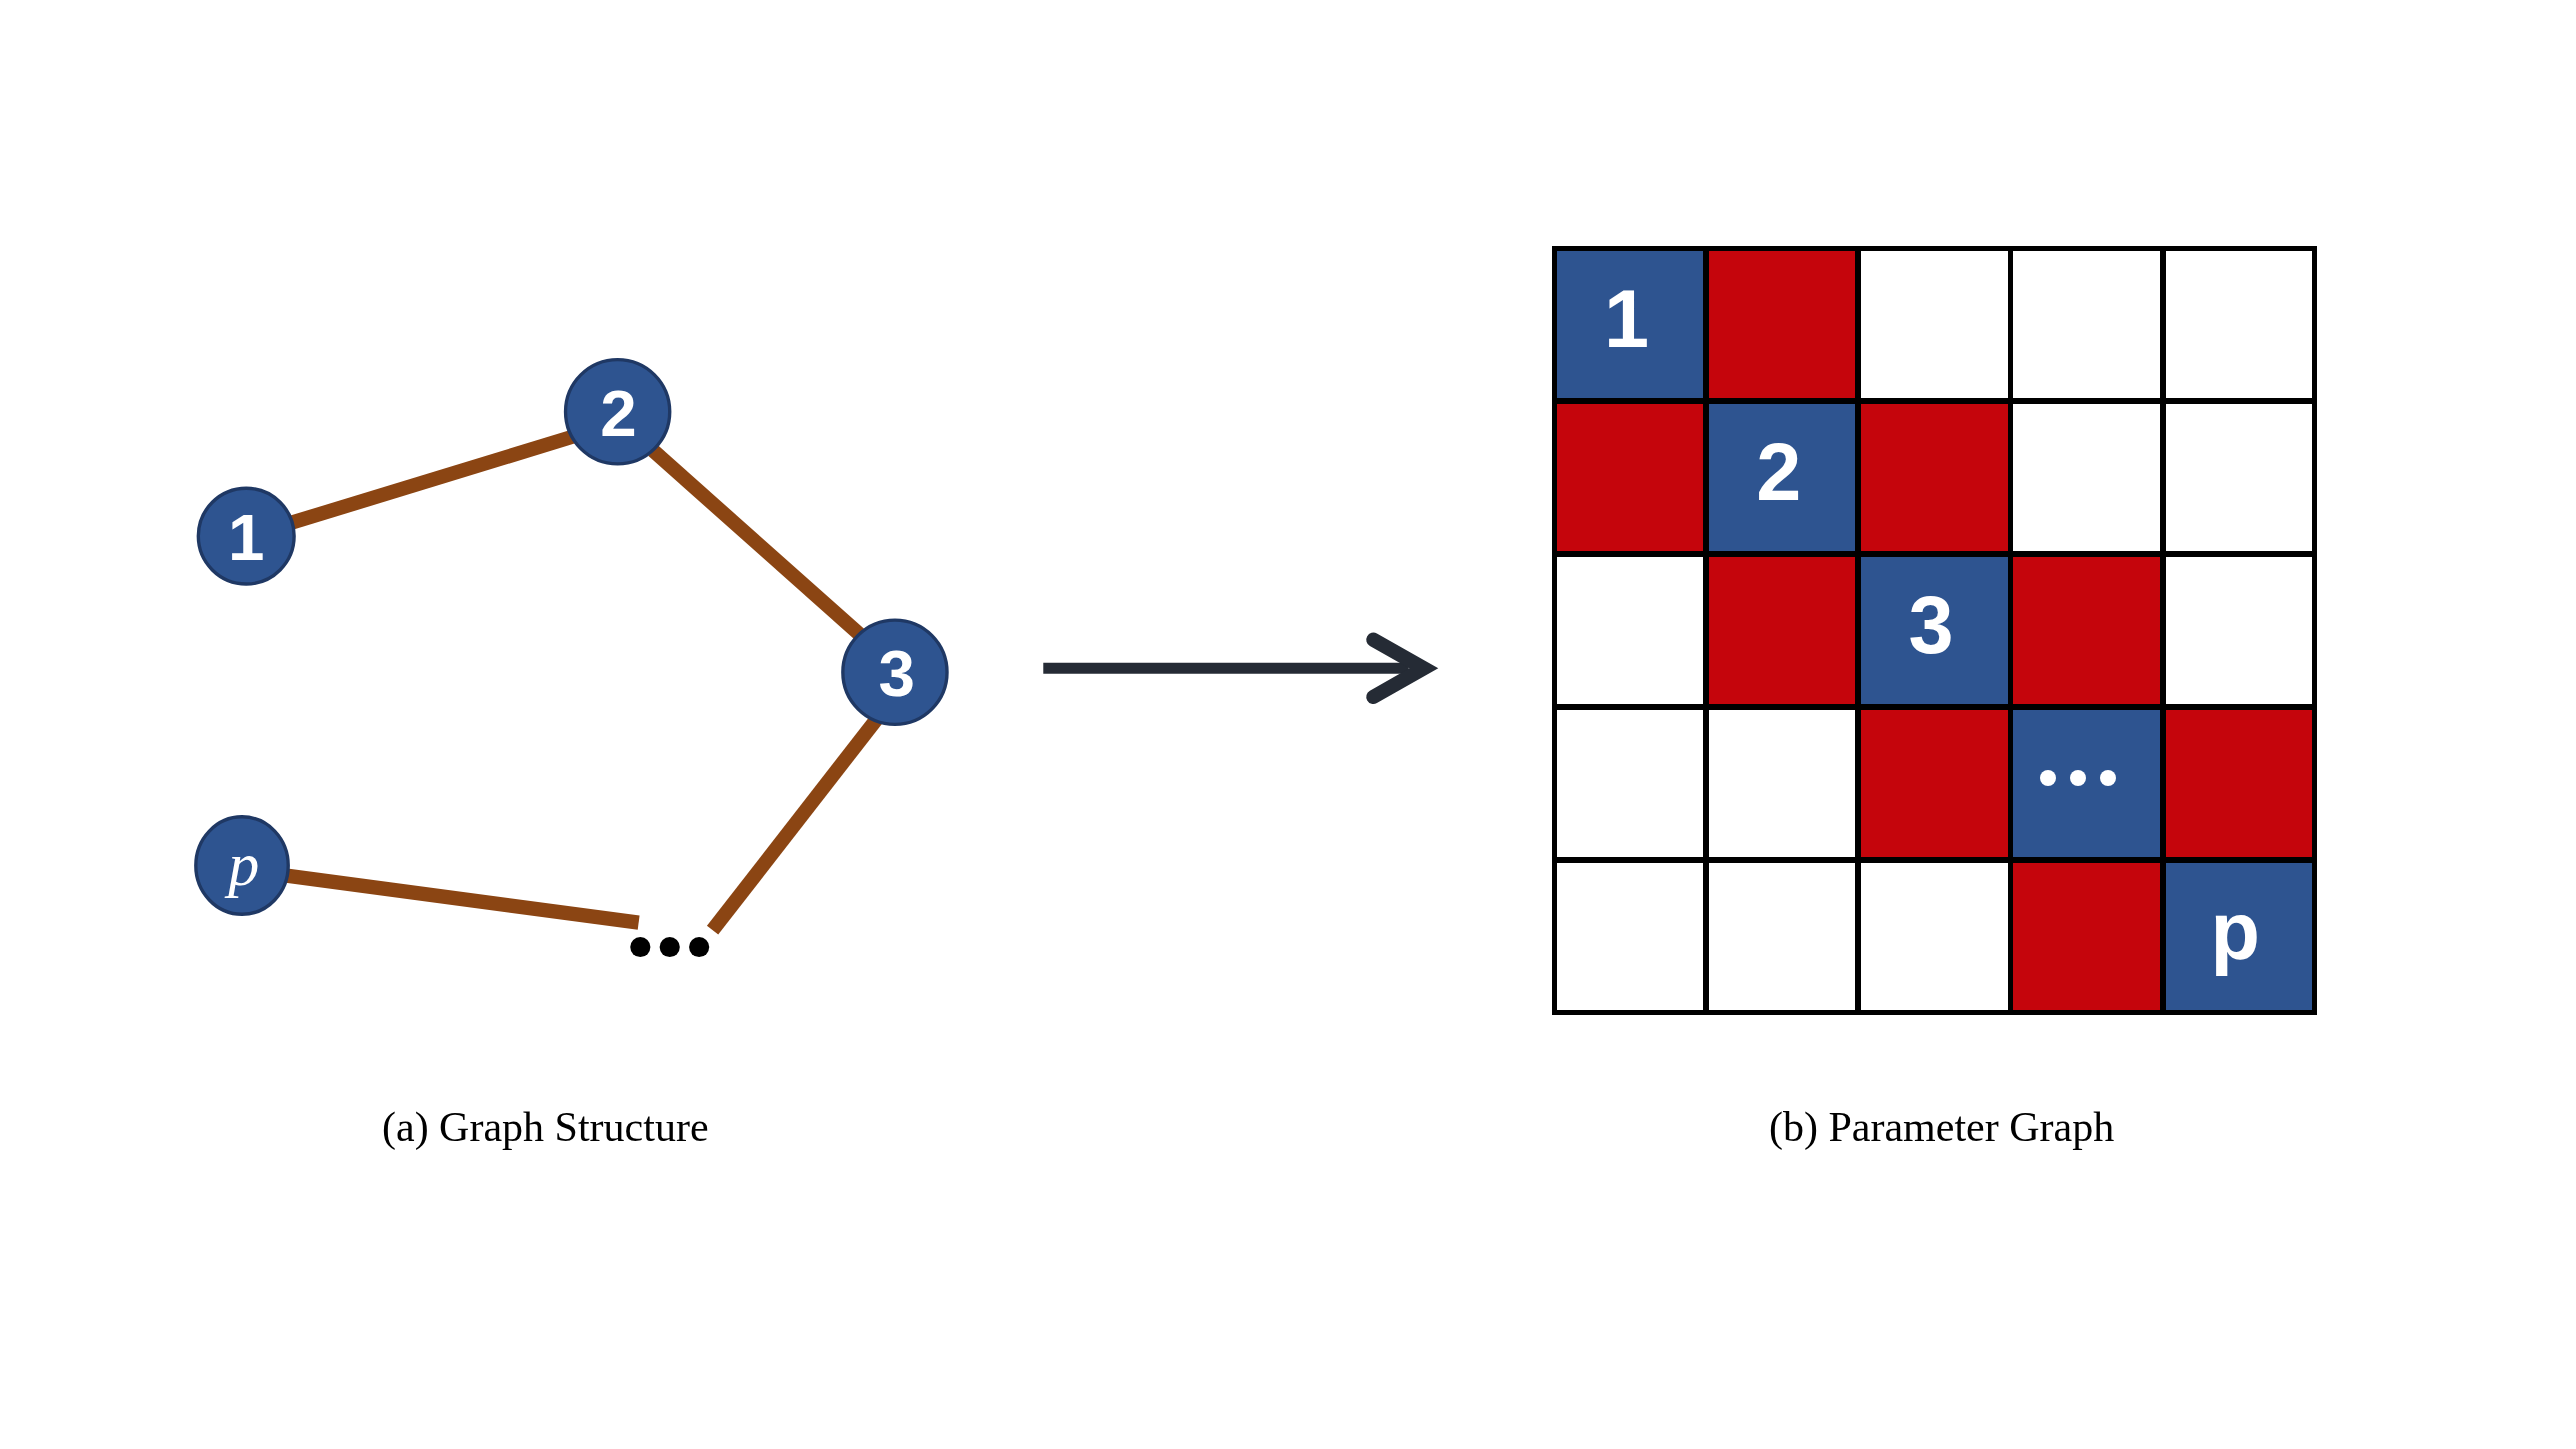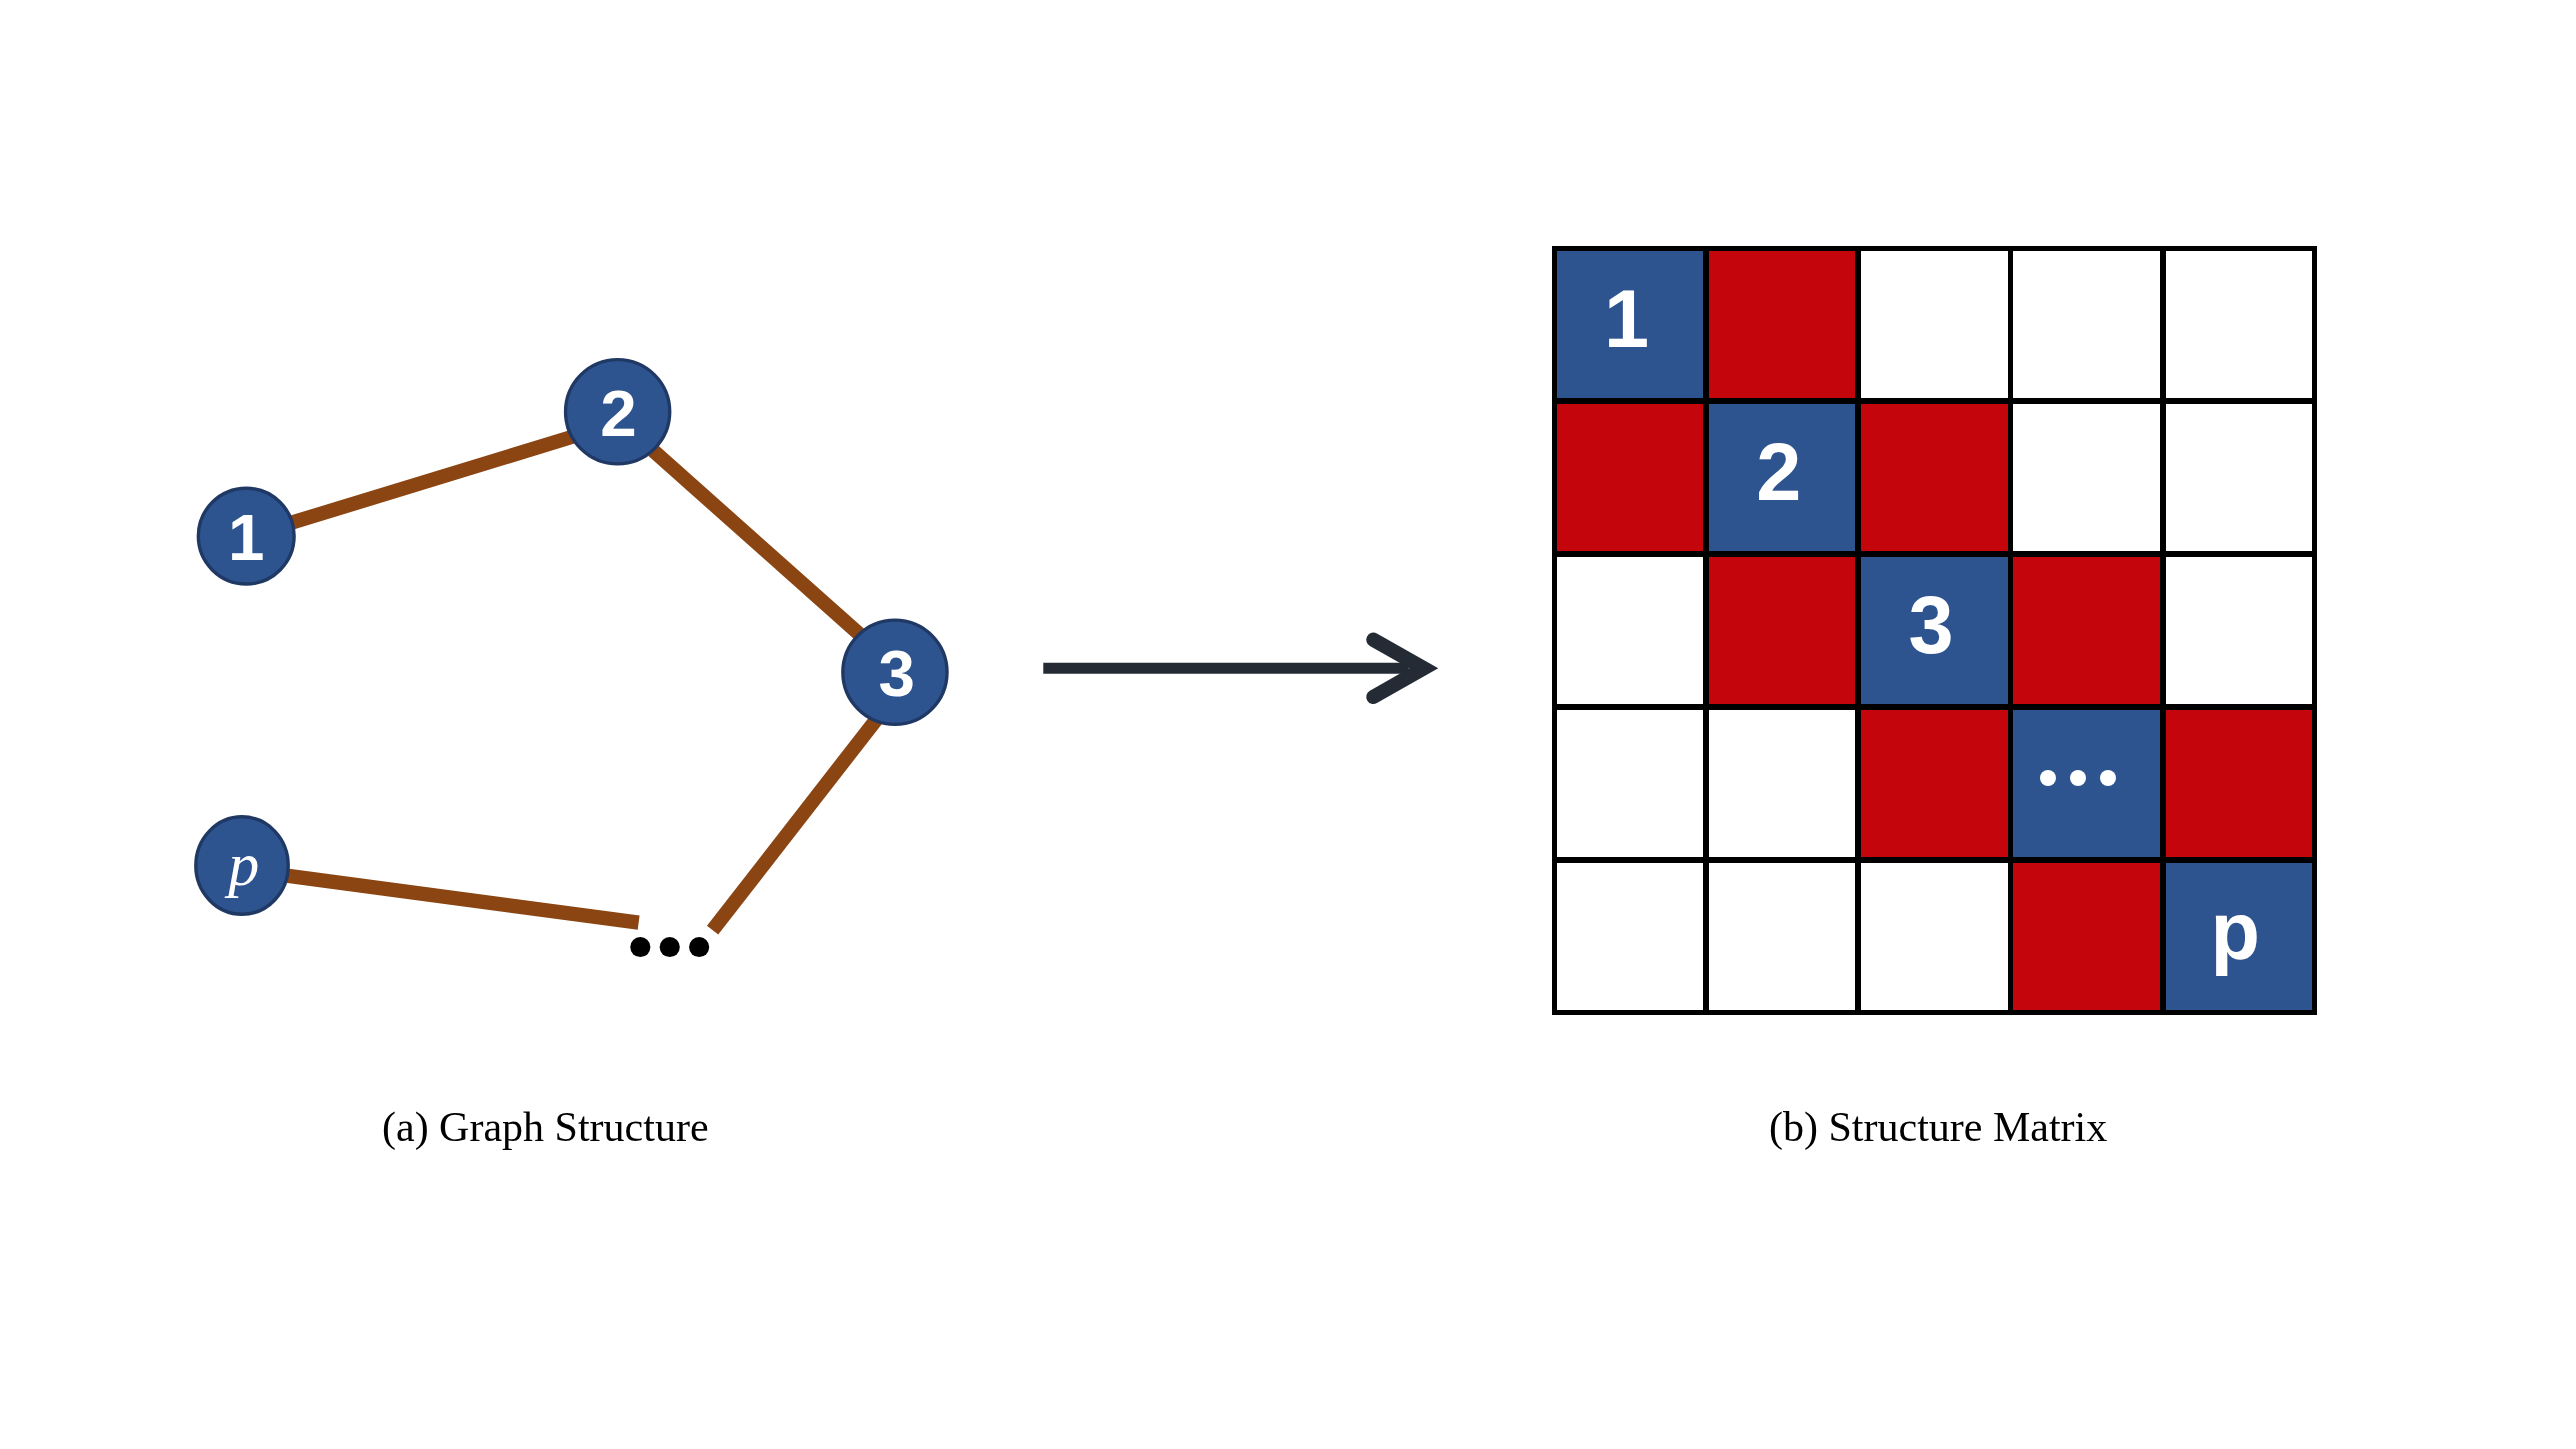--- a/index.html
+++ b/index.html
@@ -219,16 +219,16 @@
       <div class="cell white"></div>
       <div class="cell white"></div>
       <div class="cell red"></div>
       <div class="cell blue">
           <span class="cell-text">p</span>
         </div>
     </div>
   </div>
 
   <div class="caption" id="caption-a">(a) Graph Structure</div>
-  <div class="caption" id="caption-b">(b) Structure Matrix</div>
+  <div class="caption" id="caption-b">(b) Parameter Graph</div>
 
 </div>
 
 
 </body></html>

